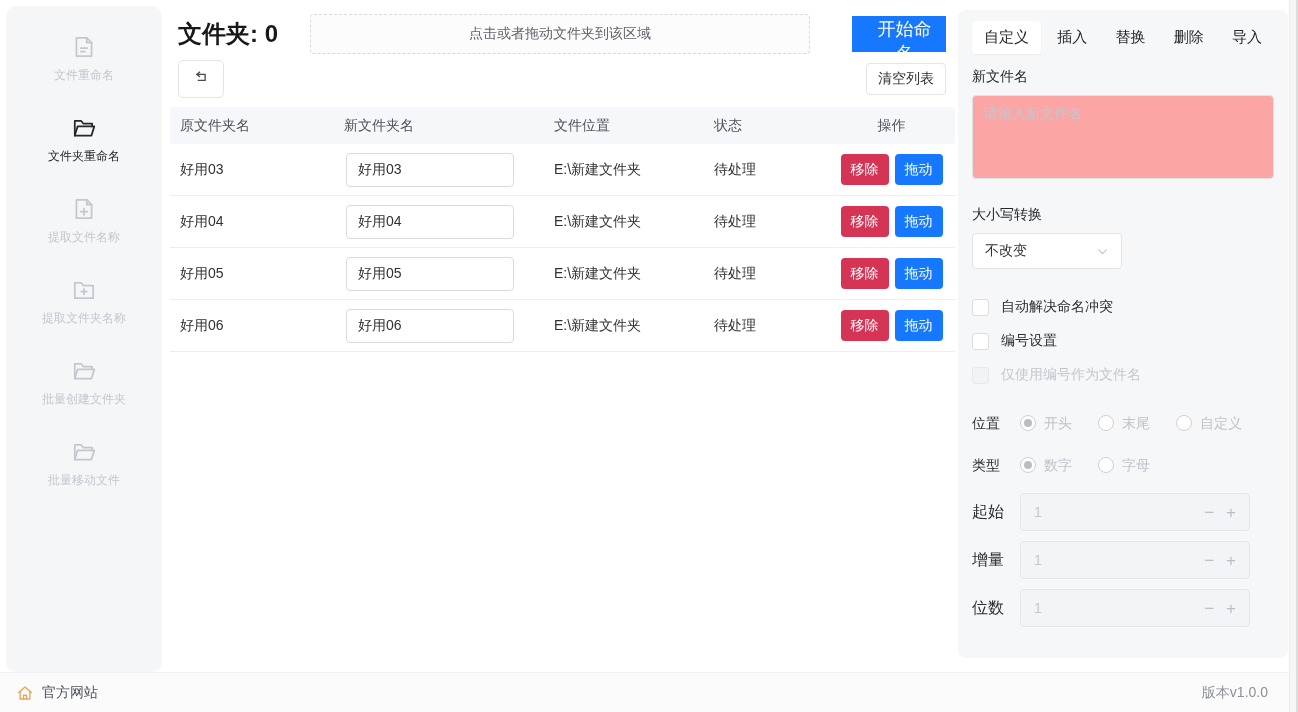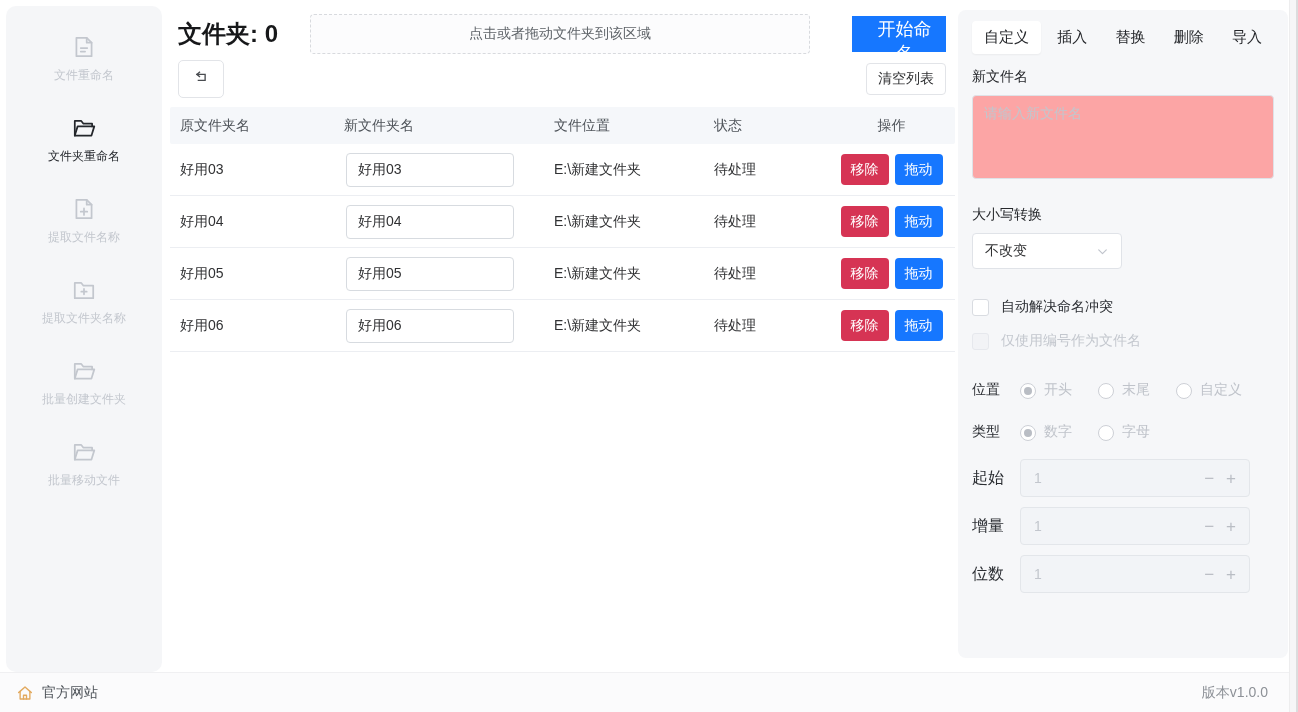--- a/index.html
+++ b/index.html
@@ -73,21 +73,21 @@
   .check-row{display:flex;align-items:center;margin-top:16px;font-size:14px;color:#2b2e33;cursor:pointer;}
   .check-row.first{margin-top:29px;}
   .checkbox{width:17px;height:17px;border:1px solid #d9dce1;border-radius:3px;background:#fff;
             margin-right:12px;box-sizing:border-box;flex:none;}
   .check-row.disabled{color:#c3c7ce;cursor:default;}
   .check-row.disabled .checkbox{border-color:#e6e8ed;background:#f2f3f6;}
   .radio-row{display:flex;align-items:center;font-size:14px;}
   .radio-row.pos{margin-top:31px;}
   .radio-row.typ{margin-top:24px;}
   .rlabel{color:#2b2e33;width:48px;flex:none;}
-  .radio{display:flex;align-items:flex-end;margin-right:26px;color:#bfc3ca;}
+  .radio{display:flex;align-items:flex-start;margin-right:26px;color:#bfc3ca;}
   .rdot{width:16px;height:16px;border:1px solid #cdd0d6;border-radius:50%;background:#fff;
         margin-right:8px;position:relative;box-sizing:border-box;flex:none;}
   .radio.selected .rdot::after{content:'';position:absolute;left:3px;top:3px;width:8px;height:8px;
         border-radius:50%;background:#b9bdc4;}
   .stepper-row{display:flex;align-items:center;margin-top:10px;}
   .stepper-row.first{margin-top:18px;}
   .stepper{width:230px;height:38px;border:1px solid #e3e6ea;border-radius:4px;background:#f2f4f7;
            display:flex;align-items:center;padding:0 13px;box-sizing:border-box;
            color:#c2c6cd;font-size:14px;}
   .stepper .val{flex:1;}
@@ -277,20 +277,24 @@
         <svg viewBox="0 0 24 24" fill="none" stroke="currentColor" stroke-width="2.2" stroke-linecap="round" stroke-linejoin="round">
             <path d="M5 9l7 7 7-7"></path>
           </svg>
       </span>
     </div>
 
     <div class="check-row first">
       <span class="checkbox"></span>
       <span>自动解决命名冲突</span>
     </div>
+    <div class="check-row">
+      <span class="checkbox"></span>
+      <span>编号设置</span>
+    </div>
     <div class="check-row disabled">
       <span class="checkbox"></span>
       <span>仅使用编号作为文件名</span>
     </div>
 
     <div class="radio-row pos">
       <span class="rlabel">位置</span>
       <span class="radio selected">
         <span class="rdot"></span>
         <span>开头</span>

